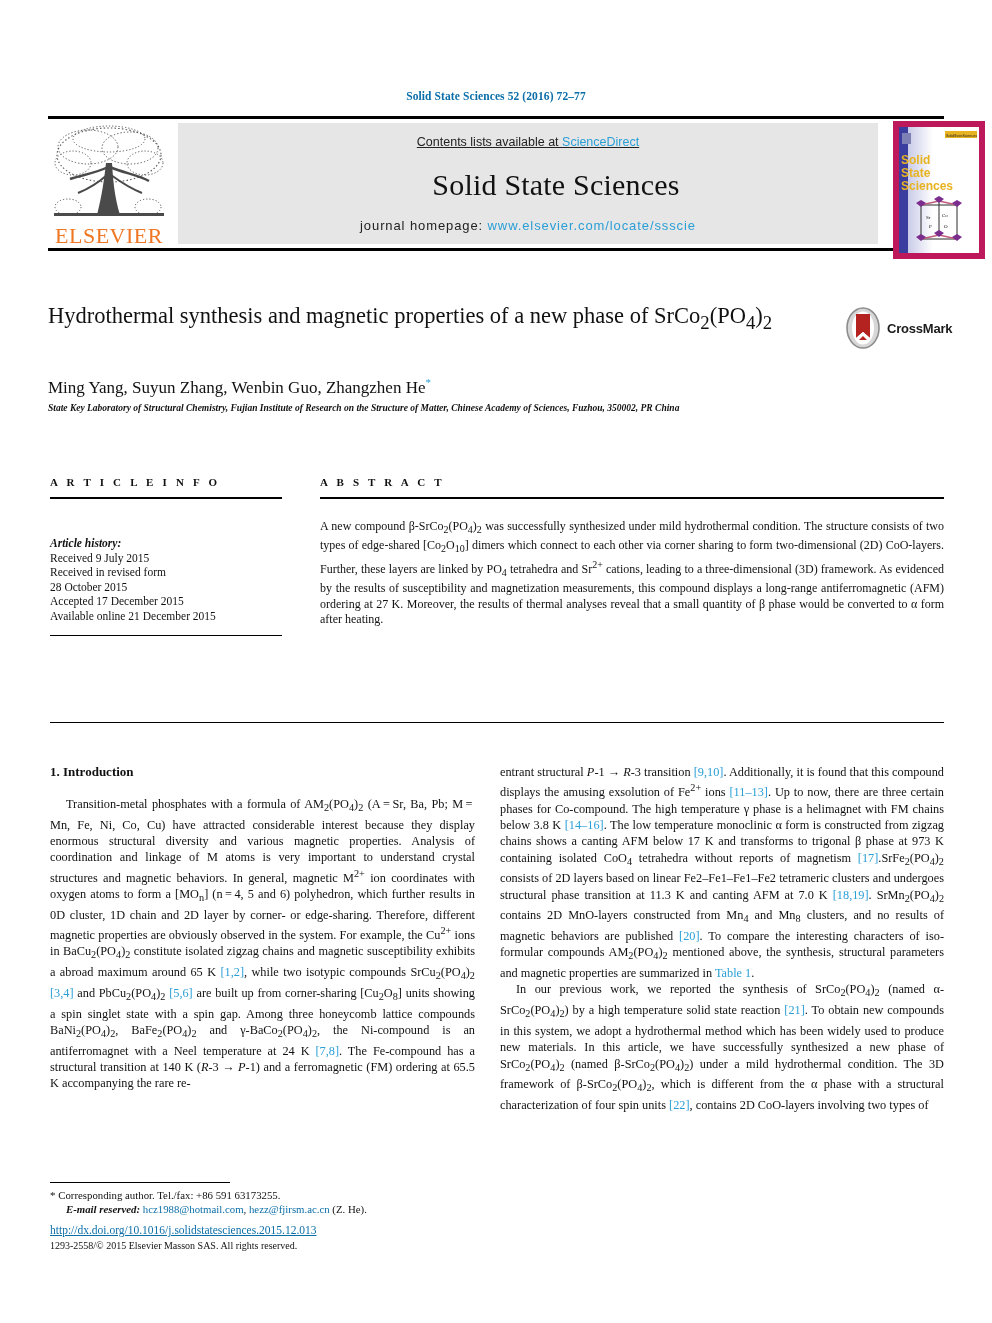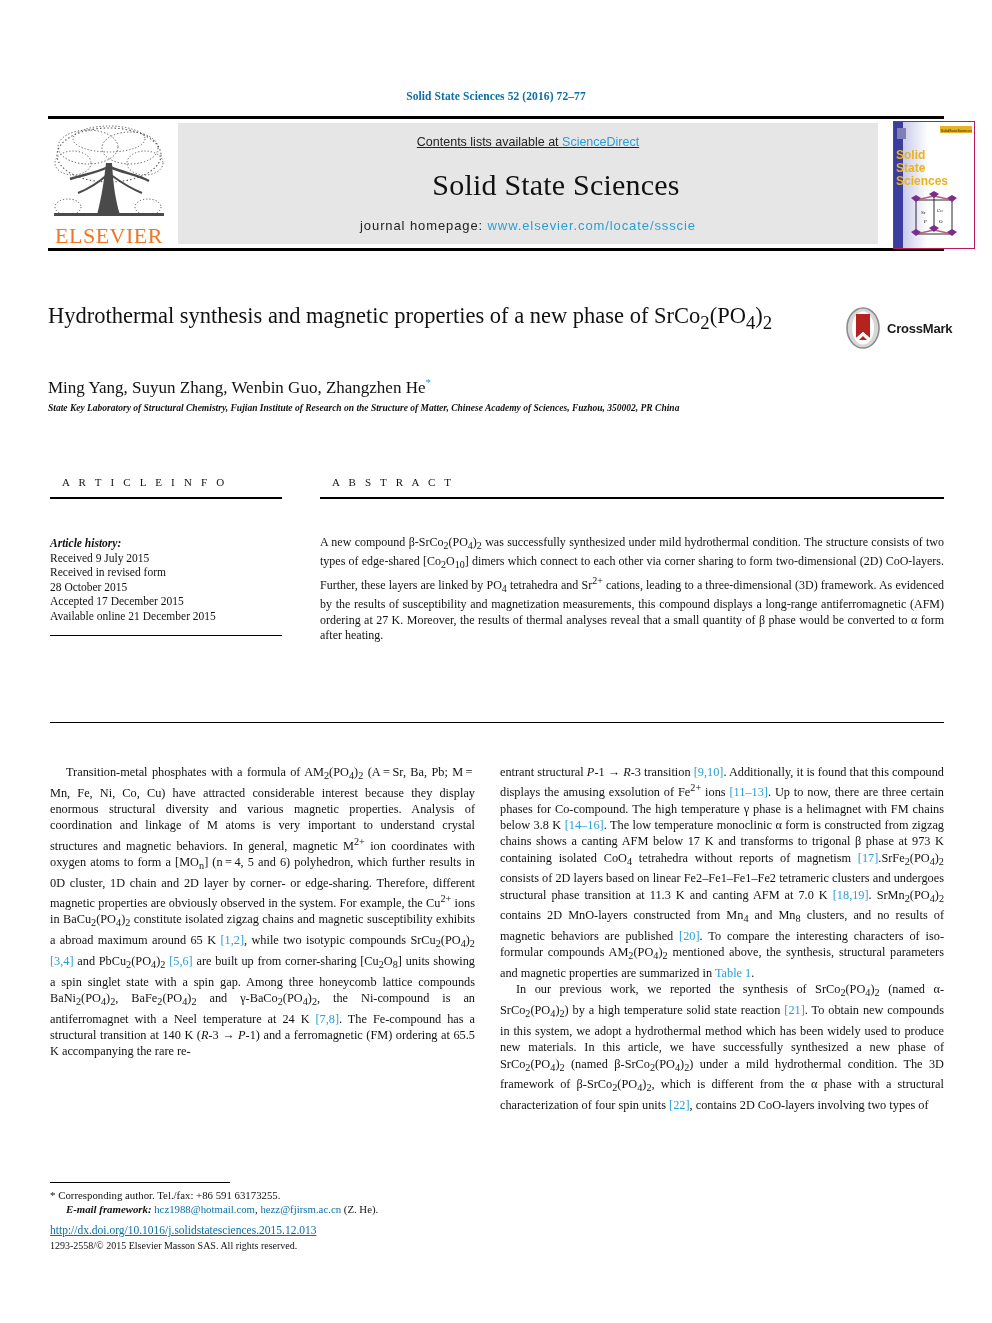--- a/index.html
+++ b/index.html
@@ -114,21 +114,21 @@
     letter-spacing: .9px;
     color: #222;
   }
   .homepage-line .hp-url { color: #2a9fd6; }
 
   .cover-thumb {
     position: absolute;
     left: 845px; top: 2px;
     width: 80px;
     height: 126px;
-    border: 1px solid #be185d;
+    border: 6px solid #be185d;
     background: #fff;
     overflow: hidden;
   }
 
   
   .title {
     position: absolute;
     left: 48px; top: 286px;
     width: 790px;
     font-family: "Liberation Serif", serif;
@@ -181,24 +181,24 @@
     width: 232px;
   }
   .abs-col {
     position: absolute;
     left: 320px; top: 460px;
     width: 624px;
   }
   .sec-head {
     font-family: "Liberation Serif", serif;
     font-size: 11px;
-    font-weight: normal;
+    font-weight: bold;
     letter-spacing: 3.2px;
     color: #111;
-    margin: 0 0 9px 12px;
+    margin: 0 0 9px 0;
   }
   .hr-thin { height: 2px; background: #000; width: 100%; }
   .hr-thin-l { height: 1px; background: #000; width: 100%; }
   .info-body {
     font-family: "Liberation Serif", serif;
     font-size: 11.5px;
     line-height: 14.5px;
     color: #111;
     padding-top: 5px;
     margin-top: 32px;
@@ -209,21 +209,20 @@
     display: block;
   }
   .kw-block { padding-top: 5px; }
   .abs-body {
     font-family: "Liberation Serif", serif;
     font-size: 12px;
     line-height: 15.6px;
     text-align: justify;
     color: #111;
     padding-top: 20px;
-    margin-top: 16px;
   }
   .abs-copy {
     text-align: right;
     font-family: "Liberation Serif", serif;
     font-size: 11.5px;
     padding-top: 11px;
     color: #111;
   }
   .rule-abs-bottom {
     position: absolute;
@@ -440,20 +439,21 @@
       Sr<sup>2+</sup> cations, leading to a three-dimensional (3D) framework. As evidenced by the results of susceptibility
       and magnetization measurements, this compound displays a long-range antiferromagnetic (AFM)
       ordering at 27 K. Moreover, the results of thermal analyses reveal that a small quantity of β phase would
       be converted to α form after heating.
     </div>
   </div>
 
   <div class="rule-abs-bottom"></div>
 
   <div class="body-left">
+    <div class="h2">1. Introduction</div>
     <p class="body-p">
       Transition-metal phosphates with a formula of AM<sub>2</sub>(PO<sub>4</sub>)<sub>2</sub>
       (A = Sr, Ba, Pb; M = Mn, Fe, Ni, Co, Cu) have attracted considerable
       interest because they display enormous structural diversity and
       various magnetic properties. Analysis of coordination and linkage
       of M atoms is very important to understand crystal structures and
       magnetic behaviors. In general, magnetic M<sup>2+</sup> ion coordinates with
       oxygen atoms to form a [MO<sub>n</sub>] (n = 4, 5 and 6) polyhedron, which
       further results in 0D cluster, 1D chain and 2D layer by corner- or
       edge-sharing. Therefore, different magnetic properties are obviously
@@ -500,21 +500,21 @@
       different from the α phase with a structural characterization of four
       spin units <span class="ref">[22]</span>, contains 2D CoO-layers involving two types of
     </p>
   </div>
 
   <div class="foot-rule"></div>
   <div class="footnote">
     <span class="star">*</span>
     <span>Corresponding author. Tel./fax: +86 591 63173255.</span>
     <span class="indent-2">
-      <span class="lab-i">E-mail framework:</span>
+      <span class="lab-i">E-mail reserved:</span>
       <span class="link">hcz1988@hotmail.com</span>,
       <span class="link">hezz@fjirsm.ac.cn</span>
       <span>(Z. He).</span>
     </span>
   </div>
 
   <div class="doi-line">http://dx.doi.org/10.1016/j.solidstatesciences.2015.12.013</div>
   <div class="issn-line">1293-2558/© 2015 Elsevier Masson SAS. All rights reserved.</div>
 
 </div>

